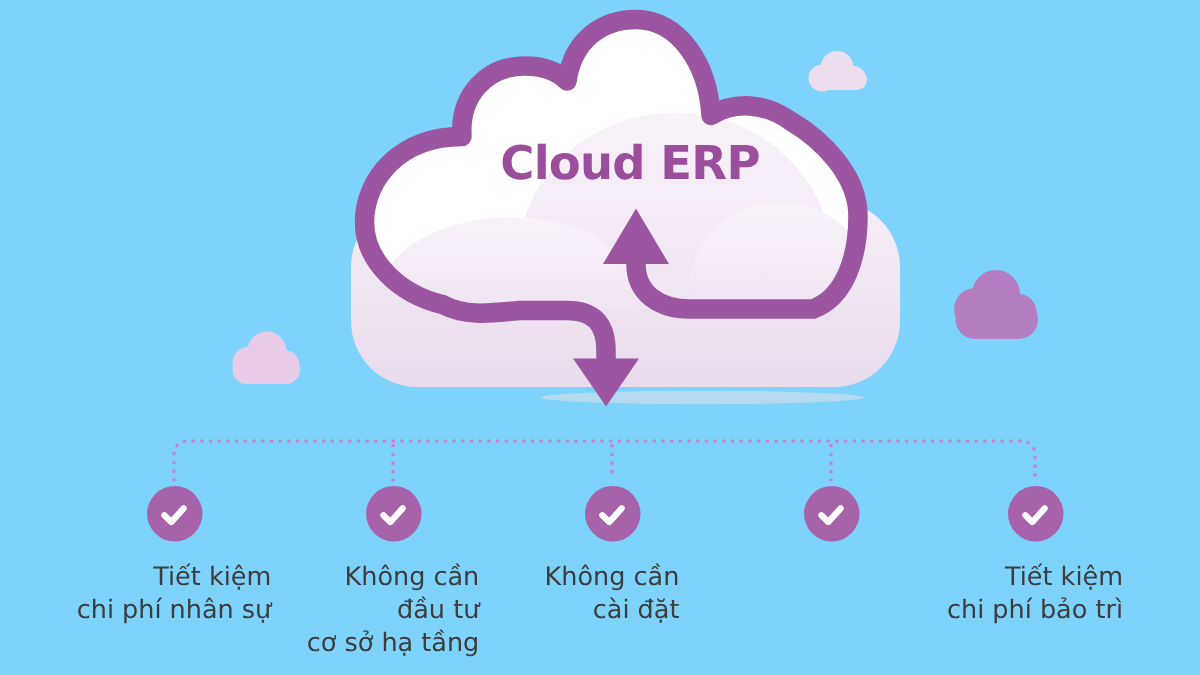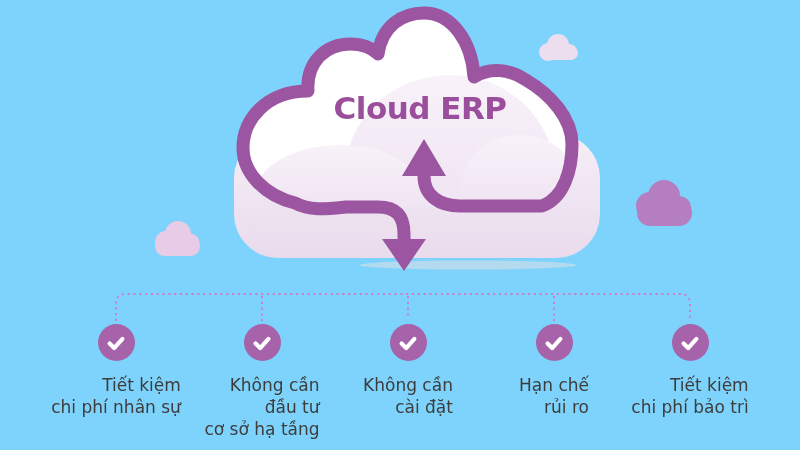--- a/index.html
+++ b/index.html
@@ -168,22 +168,20 @@
     <div class="benefit-label">Không cần
 cài đặt</div>
   </div>
 
   <div class="benefit-item item-3">
     <div class="check-badge">
       <svg width="22" height="22" viewBox="0 0 24 24">
           <path d="M5,12.5 L10,17.5 L19,7.5" fill="none" stroke="#fff" stroke-width="4.5" stroke-linecap="round" stroke-linejoin="round"></path>
         </svg>
     </div>
-    <div class="benefit-label">Hạn chế
-rủi ro</div>
   </div>
 
   <div class="benefit-item item-4">
     <div class="check-badge">
       <svg width="22" height="22" viewBox="0 0 24 24">
           <path d="M5,12.5 L10,17.5 L19,7.5" fill="none" stroke="#fff" stroke-width="4.5" stroke-linecap="round" stroke-linejoin="round"></path>
         </svg>
     </div>
     <div class="benefit-label">Tiết kiệm
 chi phí bảo trì</div>

